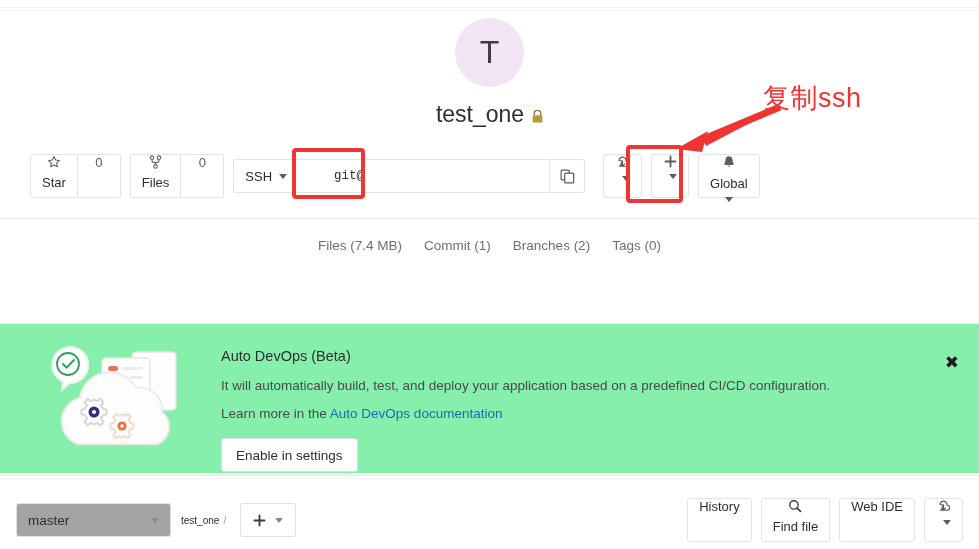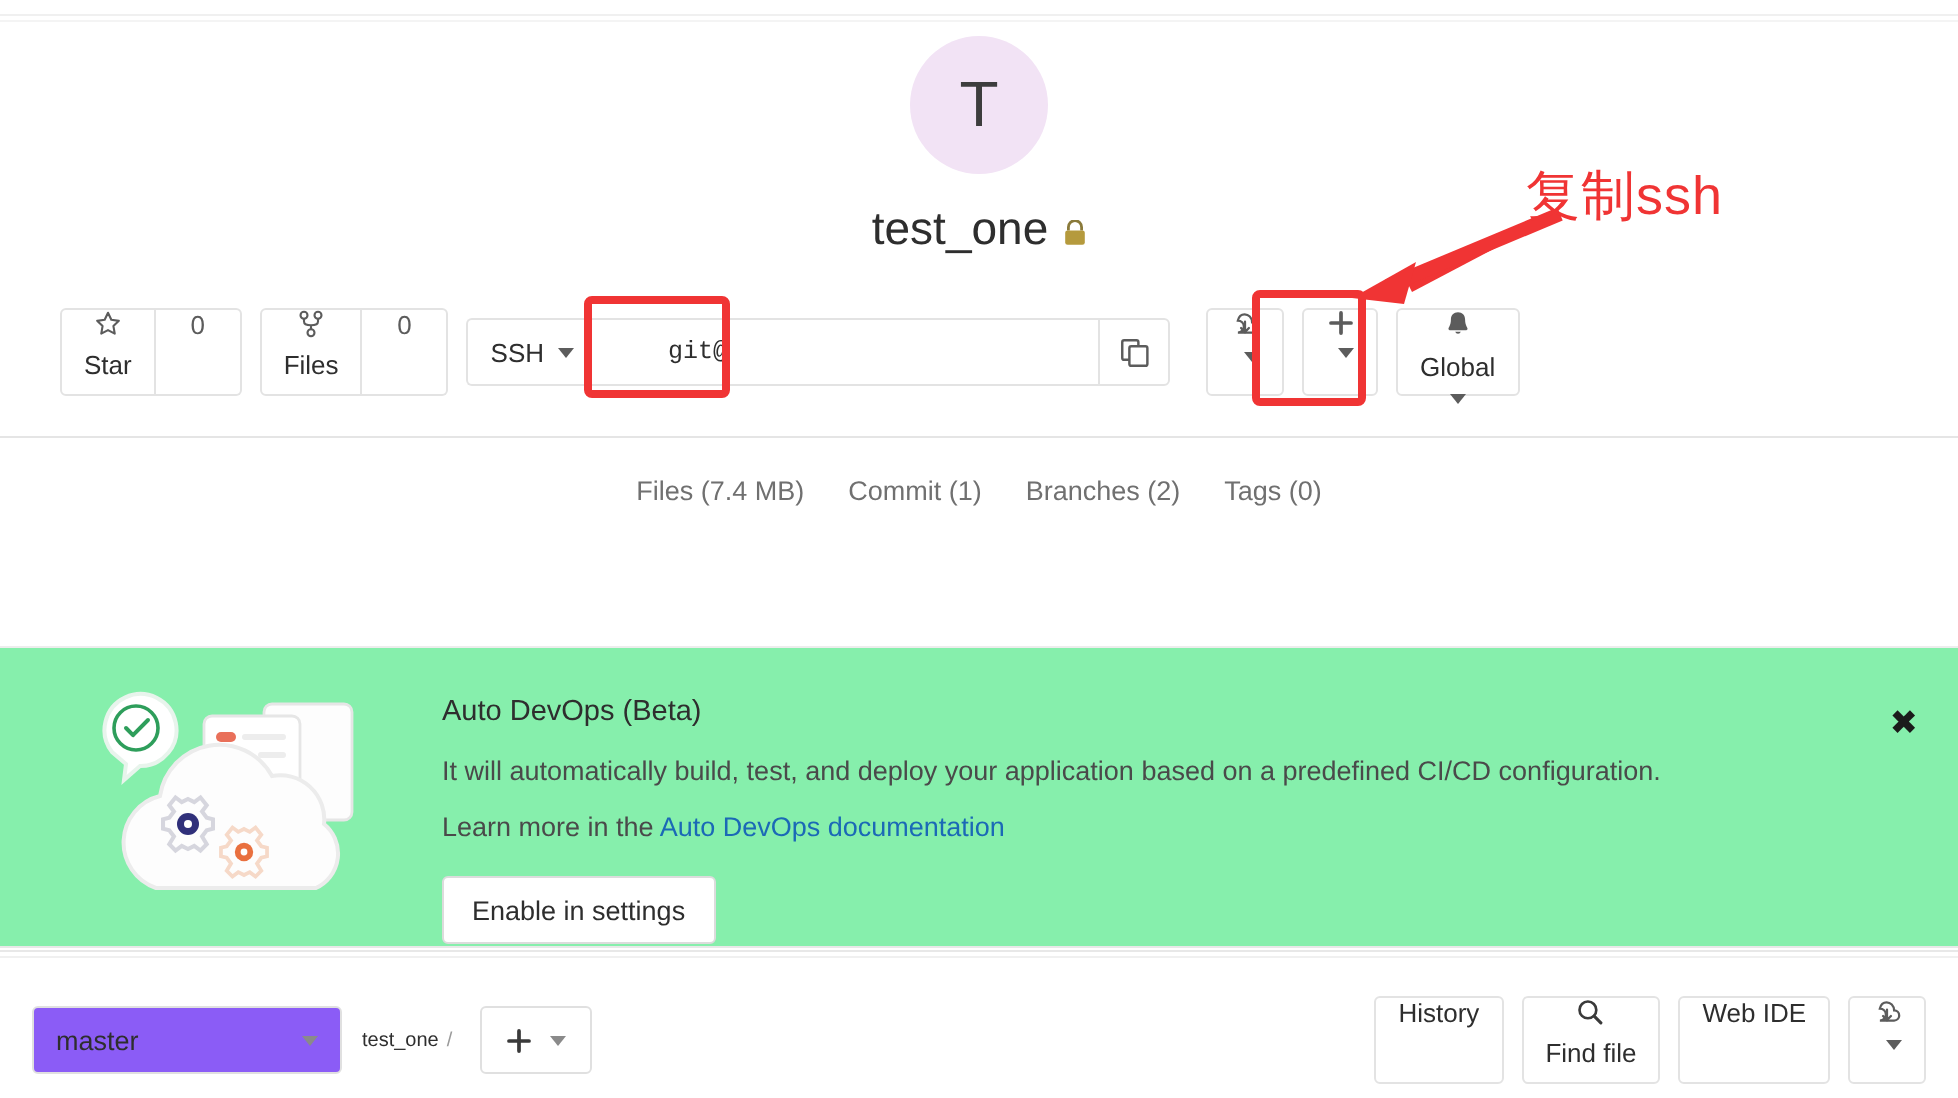--- a/index.html
+++ b/index.html
@@ -121,21 +121,21 @@
   }
 
   
   .botbar-rule1 { position:absolute; left:0; top:475px; width:979px; height:1px; background:#e8e8e8; }
   .botbar-rule2 { position:absolute; left:0; top:478px; width:979px; height:1px; background:#f0f0f0; }
   .botbar {
     position:absolute; left:0; top:500px; width:979px; height:40px;
     display:flex; align-items:center; padding:0 16px;
   }
   .branch-sel {
-    width:155px; height:34px; border:1px solid #e0e0e0; background:#8b5cf6; border-radius:3px;
+    width:155px; height:34px; border:1px solid #e0e0e0; background:#a3a3a3; border-radius:3px;
     display:flex; align-items:center; justify-content:space-between;
     padding:0 11px; font-size:13.5px; color:#2e2e2e; cursor:pointer;
   }
   .crumb { margin-left:10px; font-size:10px; color:#2e2e2e; }
   .crumb .sep { color:#9a9a9a; margin-left:4px; }
   .plus-btn {
     margin-left:14px; height:34px; border:1px solid #e0e0e0; background:#fff;
     border-radius:3px; display:flex; align-items:center; gap:9px; padding:0 12px; cursor:pointer;
   }
   .bot-right { margin-left:auto; display:flex; align-items:center; gap:9px; }

